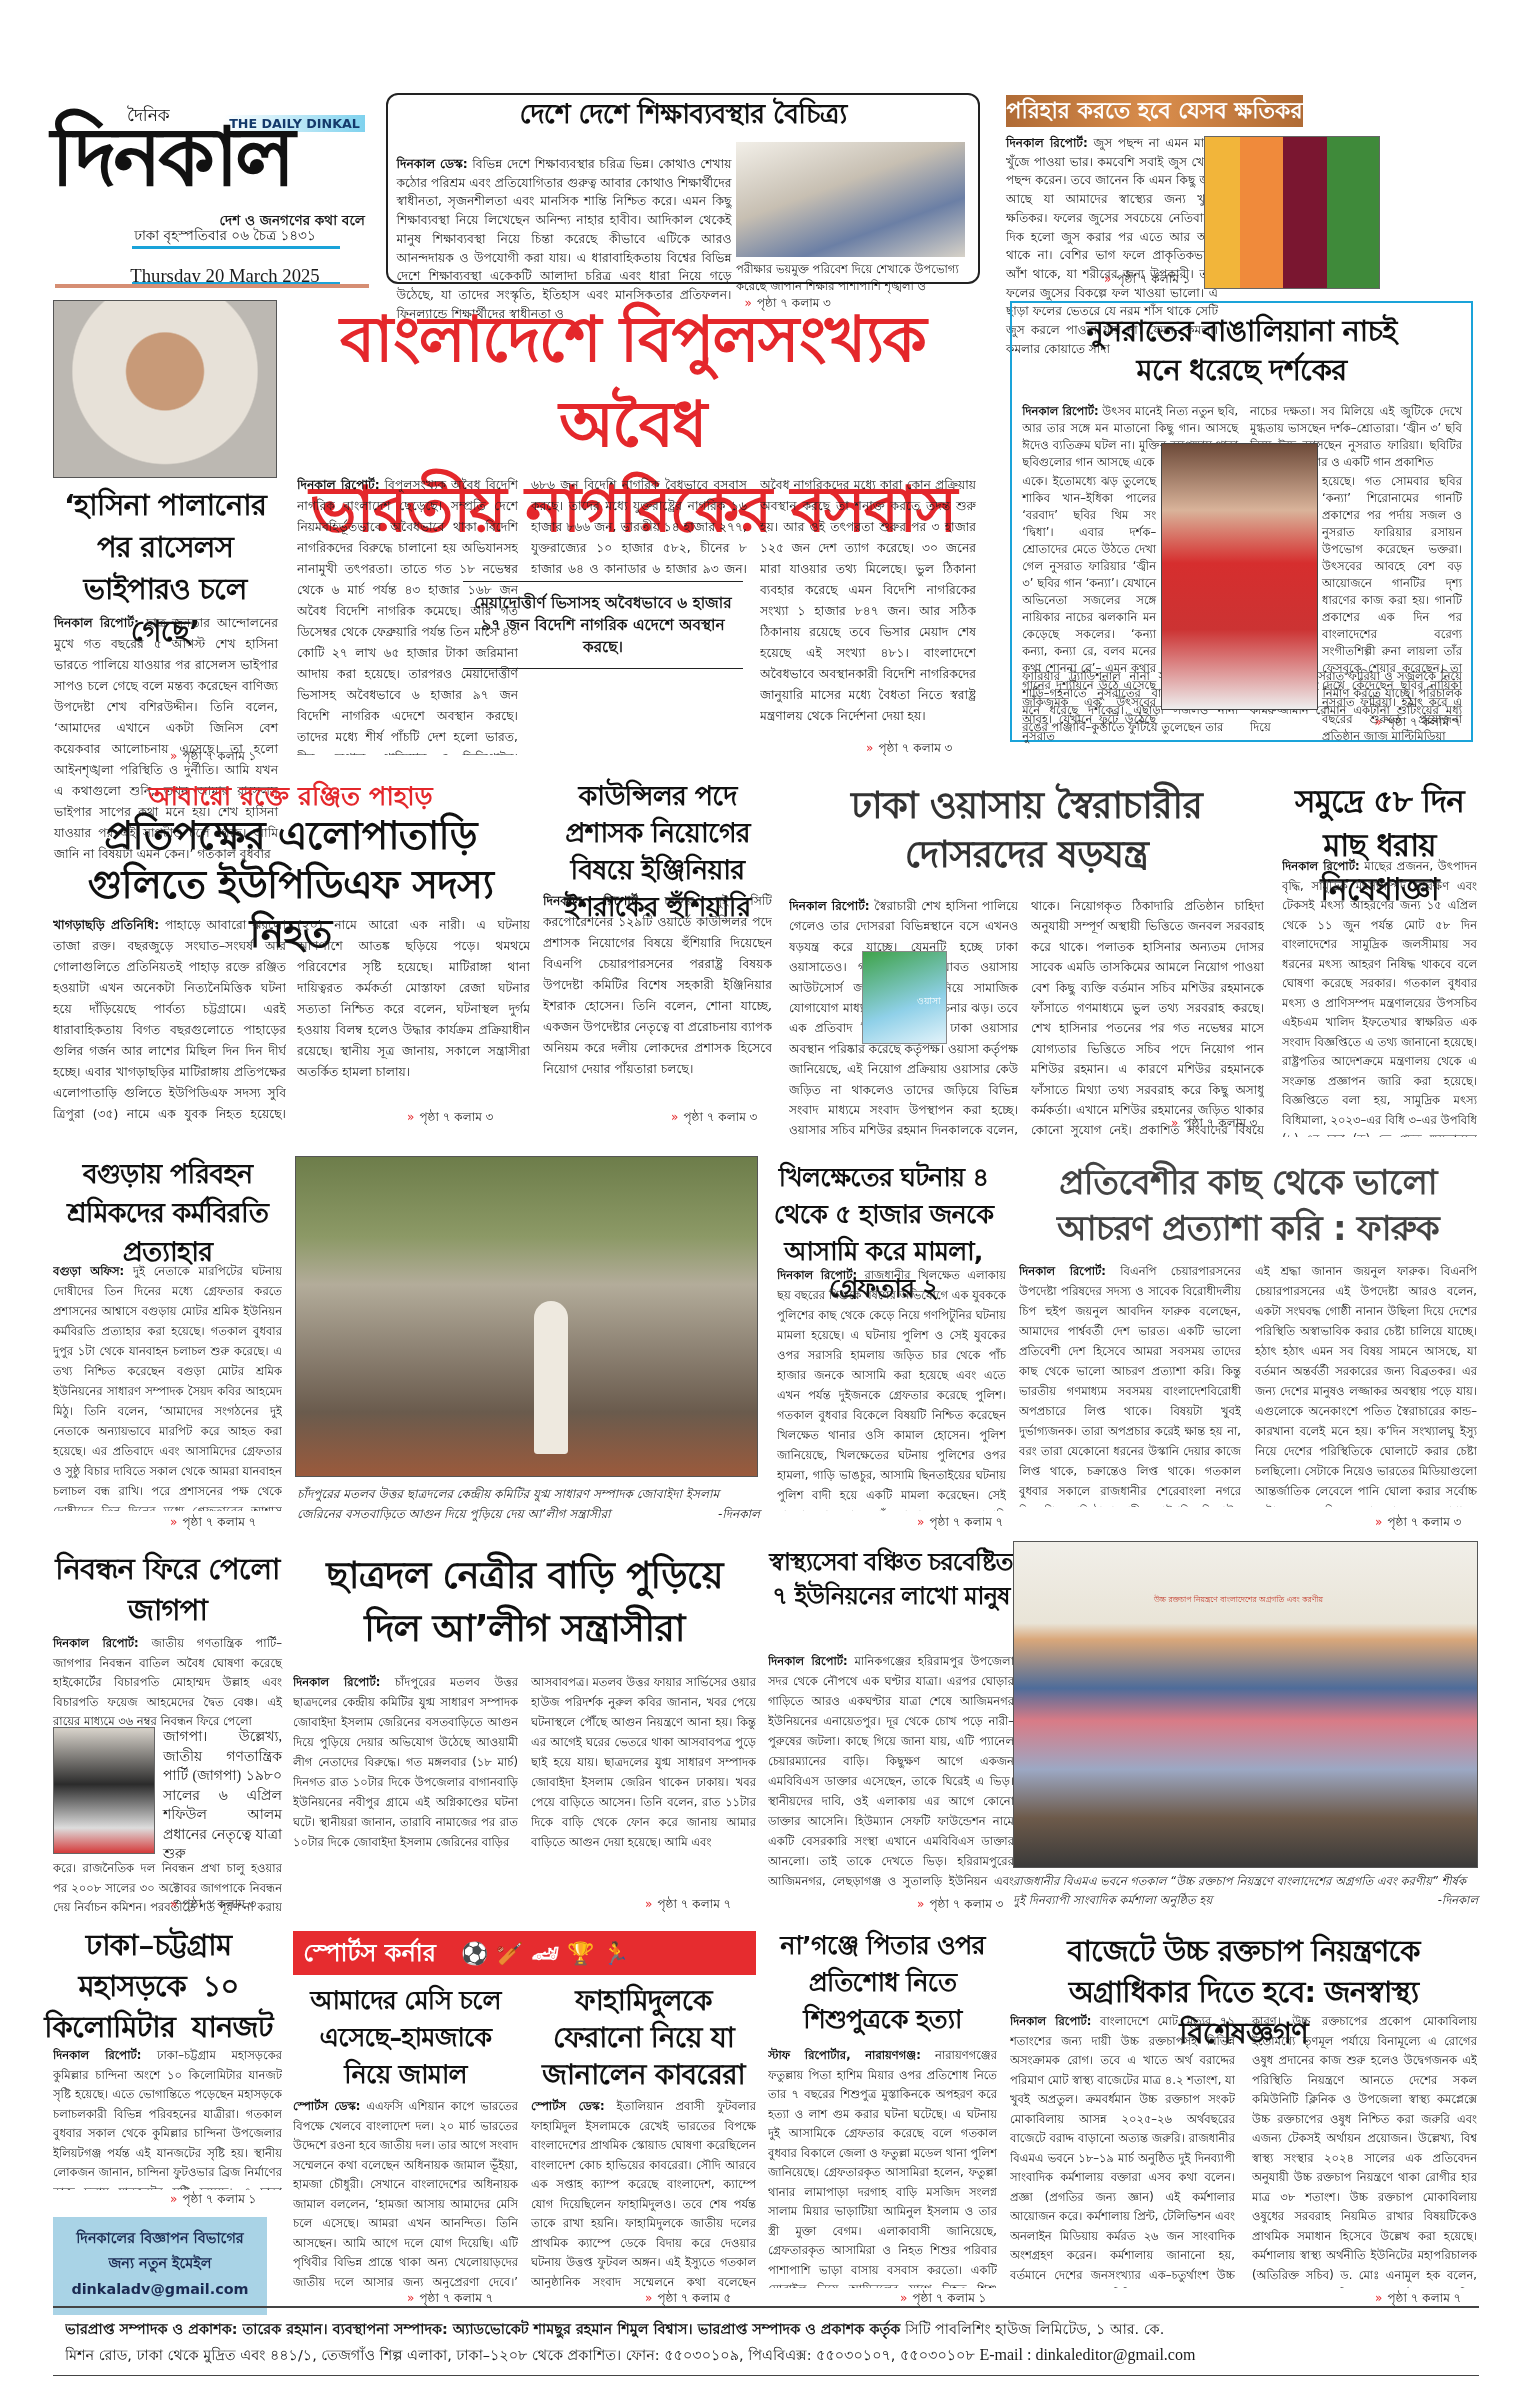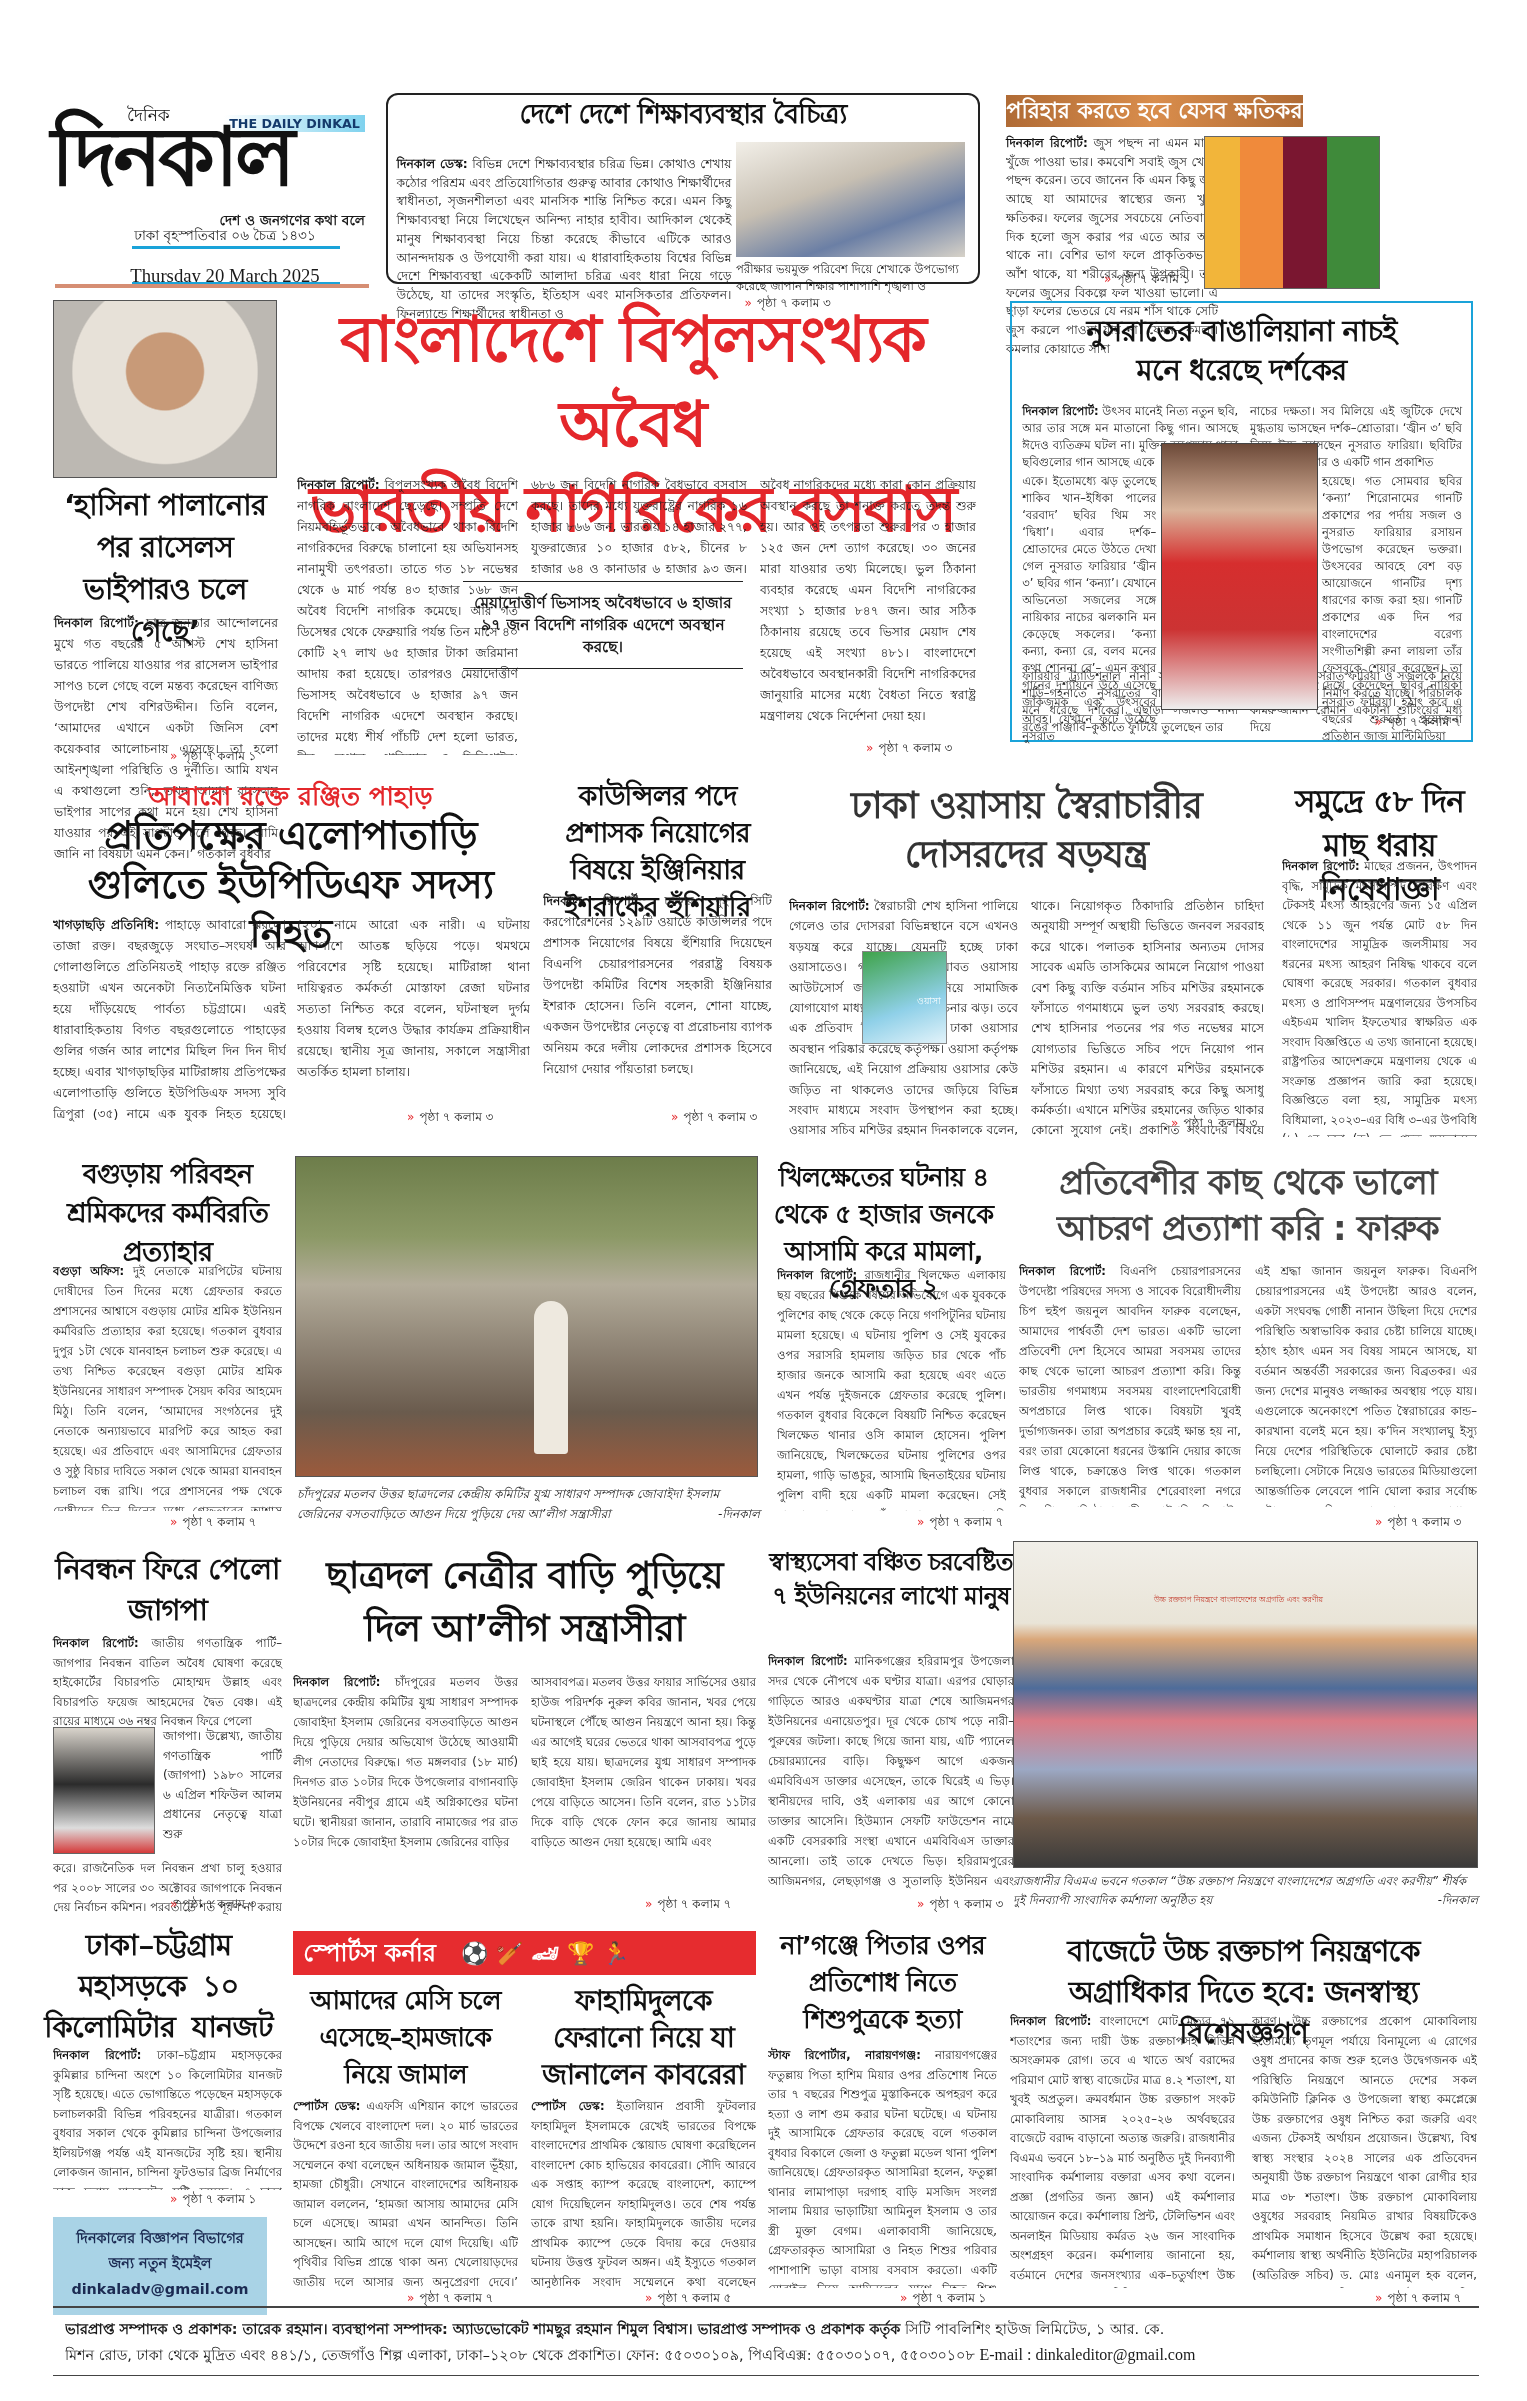--- a/index.html
+++ b/index.html
@@ -191,21 +191,21 @@
 </div>
 <div class="abs body-text" style="left:1255px;top:1261px;width:222px;font-size:11.5px;line-height:20px;max-height:246px;overflow:hidden;">এই শ্রদ্ধা জানান জয়নুল ফারুক। বিএনপি চেয়ারপারসনের এই উপদেষ্টা আরও বলেন, একটা সংঘবদ্ধ গোষ্ঠী নানান উছিলা দিয়ে দেশের পরিস্থিতি অস্বাভাবিক করার চেষ্টা চালিয়ে যাচ্ছে। হঠাৎ হঠাৎ এমন সব বিষয় সামনে আসছে, যা বর্তমান অন্তর্বর্তী সরকারের জন্য বিব্রতকর। এর জন্য দেশের মানুষও লজ্জাকর অবস্থায় পড়ে যায়। এগুলোকে অনেকাংশে পতিত স্বৈরাচারের কান্ড–কারখানা বলেই মনে হয়। ক’দিন সংখ্যালঘু ইস্যু নিয়ে দেশের পরিস্থিতিকে ঘোলাটে করার চেষ্টা চলছিলো। সেটাকে নিয়েও ভারতের মিডিয়াগুলো আন্তর্জাতিক লেবেলে পানি ঘোলা করার সর্বোচ্চ চেষ্টা করেছে। কিন্তু দেশের মানুষ এবং প্রশাসন সতর্ক থাকায় খুব বেশি ক্ষতি সাধন করতে পারেনি। প্রধান উপদেষ্টা ড. মুহাম্মদ ইউনূসের উদ্দেশে তিনি বলেন, বিএনপি সব সময় আপনাদের</div>
 <div class="abs cont" style="left:1375px;top:1513px;"><span class="arrow">»</span><span>পৃষ্ঠা ৭ কলাম ৩</span></div>
 
 <div class="abs hl" style="left:53px;top:1549px;width:229px;font-size:29px;line-height:41px;">নিবন্ধন ফিরে পেলো জাগপা</div>
 <div class="abs body-text" style="left:53px;top:1634px;width:229px;font-size:11.5px;line-height:19.5px;">
   <b>দিনকাল রিপোর্ট:</b>
   <span>জাতীয় গণতান্ত্রিক পার্টি–জাগপার নিবন্ধন বাতিল অবৈধ ঘোষণা করেছে হাইকোর্টের বিচারপতি মোহাম্মদ উল্লাহ এবং বিচারপতি ফয়েজ আহমেদের দ্বৈত বেঞ্চ। এই রায়ের মাধ্যমে ৩৬ নম্বর নিবন্ধন ফিরে পেলো</span>
 </div>
 <div class="abs" style="left:53px;top:1727px;width:102px;height:127px;background:linear-gradient(180deg,#d9d4cc,#2b2b2b 45%,#ddd 80%,#d53a3a);border:0.8px solid #666;"></div>
-<div class="abs body-text" style="left:163px;top:1727px;width:119px;font-size:12px;line-height:19.5px;">জাগপা। উল্লেখ্য, জাতীয় গণতান্ত্রিক পার্টি (জাগপা) ১৯৮০ সালের ৬ এপ্রিল শফিউল আলম প্রধানের নেতৃত্বে যাত্রা শুরু</div>
+<div class="abs body-text" style="left:163px;top:1727px;width:119px;font-size:14px;line-height:19.5px;font-family:Liberation Serif, serif;">জাগপা। উল্লেখ্য, জাতীয় গণতান্ত্রিক পার্টি (জাগপা) ১৯৮০ সালের ৬ এপ্রিল শফিউল আলম প্রধানের নেতৃত্বে যাত্রা শুরু</div>
 <div class="abs body-text" style="left:53px;top:1859px;width:229px;font-size:11.5px;line-height:19.5px;max-height:59px;overflow:hidden;">করে। রাজনৈতিক দল নিবন্ধন প্রথা চালু হওয়ার পর ২০০৮ সালের ৩০ অক্টোবর জাগপাকে নিবন্ধন দেয় নির্বাচন কমিশন। পরবর্তীতে শর্ত পূরণ না করায় ২০২০ সালে নিবন্ধন বাতিল করা হয়। এর বিরুদ্ধে রিট দায়ের করা হয়।</div>
 <div class="abs cont" style="left:170px;top:1895px;"><span class="arrow">»</span><span>পৃষ্ঠা ৭ কলাম ৩</span></div>
 
 <div class="abs hl" style="left:293px;top:1549px;width:463px;font-size:37px;line-height:53px;">ছাত্রদল নেত্রীর বাড়ি পুড়িয়ে দিল আ’লীগ সন্ত্রাসীরা</div>
 <div class="abs body-text" style="left:293px;top:1672px;width:225px;font-size:11.5px;line-height:20px;max-height:221px;overflow:hidden;">
   <b>দিনকাল রিপোর্ট:</b>
   <span>চাঁদপুরের মতলব উত্তর ছাত্রদলের কেন্দ্রীয় কমিটির যুগ্ম সাধারণ সম্পাদক জোবাইদা ইসলাম জেরিনের বসতবাড়িতে আগুন দিয়ে পুড়িয়ে দেয়ার অভিযোগ উঠেছে আওয়ামী লীগ নেতাদের বিরুদ্ধে। গত মঙ্গলবার (১৮ মার্চ) দিনগত রাত ১০টার দিকে উপজেলার বাগানবাড়ি ইউনিয়নের নবীপুর গ্রামে এই অগ্নিকাণ্ডের ঘটনা ঘটে। স্থানীয়রা জানান, তারাবি নামাজের পর রাত ১০টার দিকে জোবাইদা ইসলাম জেরিনের বাড়ির</span>
 </div>
 <div class="abs body-text" style="left:531px;top:1672px;width:225px;font-size:11.5px;line-height:20px;max-height:221px;overflow:hidden;">আসবাবপত্র। মতলব উত্তর ফায়ার সার্ভিসের ওয়ার হাউজ পরিদর্শক নুরুল কবির জানান, খবর পেয়ে ঘটনাস্থলে পৌঁছে আগুন নিয়ন্ত্রণে আনা হয়। কিন্তু এর আগেই ঘরের ভেতরে থাকা আসবাবপত্র পুড়ে ছাই হয়ে যায়। ছাত্রদলের যুগ্ম সাধারণ সম্পাদক জোবাইদা ইসলাম জেরিন থাকেন ঢাকায়। খবর পেয়ে বাড়িতে আসেন। তিনি বলেন, রাত ১১টার দিকে বাড়ি থেকে ফোন করে জানায় আমার বাড়িতে আগুন দেয়া হয়েছে। আমি এবং</div>
 <div class="abs cont" style="left:645px;top:1895px;"><span class="arrow">»</span><span>পৃষ্ঠা ৭ কলাম ৭</span></div>

